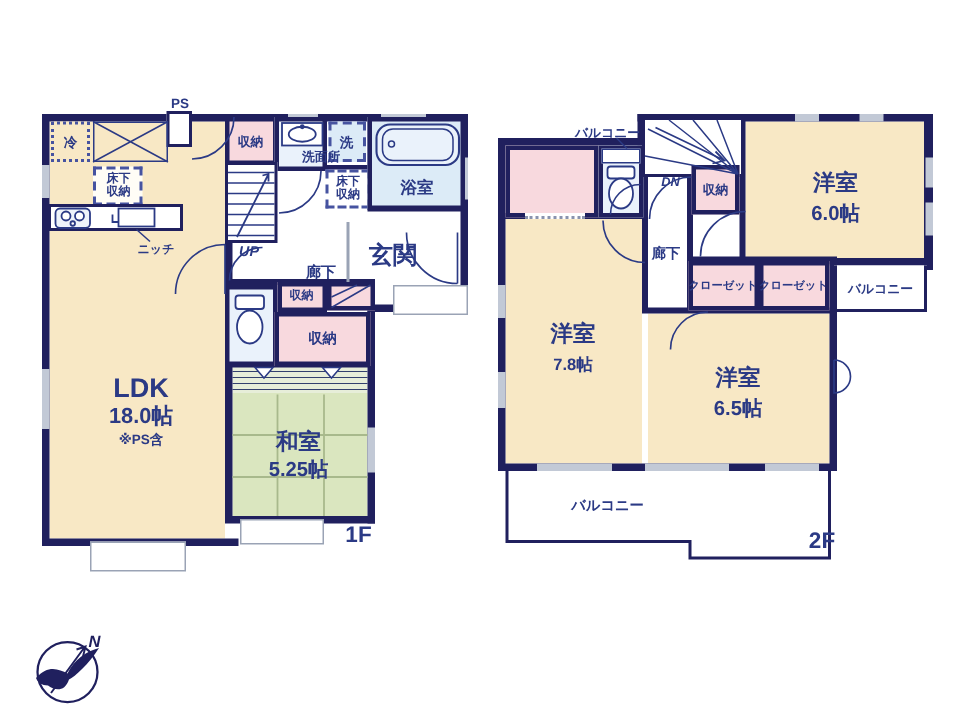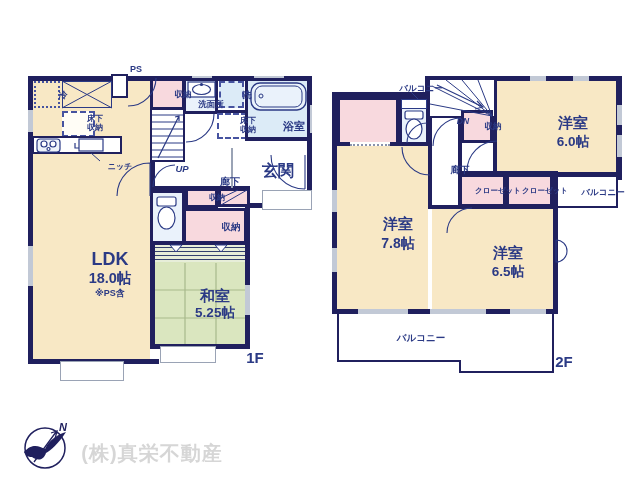--- a/index.html
+++ b/index.html
@@ -7,21 +7,21 @@
     --pink:#f8d9de; --aqua:#dcebf7; --aqualight:#eaf2fb; --gray:#9aa3b5;
     --window:#c2c9d6; --stripebg:#e7eed9; --grid:#a8b98c; --company:#d6d6d6;
   }
   html,body{margin:0;padding:0;background:#fff;}
   #canvas{position:relative;width:640px;height:480px;background:#fff;overflow:hidden;
           font-family:"Liberation Sans","DejaVu Sans",sans-serif;}
   .r{position:absolute;box-sizing:border-box;}
   .w{position:absolute;background:var(--wall);}
   .win{position:absolute;background:var(--window);}
   .lbl{position:absolute;transform:translate(-50%,-50%);color:var(--ink);font-weight:700;
-       white-space:nowrap;text-align:center;line-height:1.12;margin-left:16px;}
+       white-space:nowrap;text-align:center;line-height:1.12;}
   .wrap{white-space:normal;}
   .it{font-style:italic;}
   .bordered{border:3px solid var(--wall);}
   .dashed{border:2px dashed #4653a0;}
   .dotted{border:2px dotted #4653a0;}
   .thin{border:1.5px solid var(--gray);}
   svg{position:absolute;left:0;top:0;pointer-events:none;}
   .stripe{background:repeating-linear-gradient(180deg,var(--stripebg) 0 3px,#33406e 3px 4px);}
 </style>
 </head>
@@ -203,21 +203,21 @@
       <path d="M24,452 C32,443 39,446 45,449 C49,440 58,434 66,432 C59,443 50,451 46,453 C43,462 36,460 32,457 C28,457 25,455 24,452 Z" fill="#20205e"></path>
       <path d="M34,462 L56,432 M51,433 L57,431 L55,439" stroke="#20205e" stroke-width="1.3" fill="none"></path>
       <text x="59" y="431" font-size="11" font-style="italic" font-weight="bold" fill="#20205e">N</text>
     </g>
   </svg>
 
   <div class="lbl" style="left:120px;top:69px;font-size:9px;">PS</div>
   <div class="lbl" style="left:47px;top:95px;font-size:9px;">冷</div>
   <div class="lbl wrap" style="left:79px;top:124px;width:22px;font-size:8px;">床下収納</div>
   <div class="lbl" style="left:167px;top:95px;font-size:8.5px;">収納</div>
-  <div class="lbl" style="left:195px;top:105px;font-size:8.5px;">洗面所</div>
+  <div class="lbl" style="left:214px;top:105px;font-size:8.5px;">洗面所</div>
   <div class="lbl" style="left:231px;top:95px;font-size:9px;">洗</div>
   <div class="lbl wrap" style="left:232px;top:126px;width:22px;font-size:8px;">床下収納</div>
   <div class="lbl" style="left:278px;top:126px;font-size:11px;">浴室</div>
   <div class="lbl it" style="left:166px;top:169px;font-size:9.5px;">UP</div>
   <div class="lbl" style="left:214px;top:182px;font-size:10px;">廊下</div>
   <div class="lbl" style="left:262px;top:171px;font-size:16px;">玄関</div>
   <div class="lbl" style="left:201px;top:198px;font-size:8px;">収納</div>
   <div class="lbl" style="left:215px;top:227px;font-size:9.5px;">収納</div>
   <div class="lbl" style="left:104px;top:167px;font-size:8px;">ニッチ</div>
   <div class="lbl" style="left:94px;top:259px;font-size:18px;">LDK</div>
@@ -230,20 +230,19 @@
   <div class="lbl" style="left:405px;top:89px;font-size:8.5px;">バルコニー</div>
   <div class="lbl it" style="left:447px;top:122px;font-size:8.5px;">DN</div>
   <div class="lbl" style="left:477px;top:127px;font-size:8.5px;">収納</div>
   <div class="lbl" style="left:557px;top:123px;font-size:15px;">洋室</div>
   <div class="lbl" style="left:557px;top:142px;font-size:13.5px;">6.0帖</div>
   <div class="lbl" style="left:444px;top:170px;font-size:9.5px;">廊下</div>
   <div class="lbl" style="left:482px;top:191px;font-size:7.5px;">クローゼット</div>
   <div class="lbl" style="left:529px;top:191px;font-size:7.5px;">クローゼット</div>
   <div class="lbl" style="left:587px;top:193px;font-size:8.5px;">バルコニー</div>
   <div class="lbl" style="left:382px;top:224px;font-size:15px;">洋室</div>
-  <div class="lbl" style="left:382px;top:244px;font-size:14px;">7.8帖</div>
+  <div class="lbl" style="left:382px;top:244px;font-size:11px;">7.8帖</div>
   <div class="lbl" style="left:492px;top:253px;font-size:15px;">洋室</div>
   <div class="lbl" style="left:492px;top:272px;font-size:13.5px;text-align:right;">6.5帖</div>
   <div class="lbl" style="left:405px;top:338px;font-size:9.5px;">バルコニー</div>
   <div class="lbl" style="left:548px;top:362px;font-size:15px;">2F</div>
 
-  <div class="lbl" style="left:136px;top:453px;font-size:20px;color:var(--company);letter-spacing:1px;">(株)真栄不動産</div>
 </div>
 
 </body></html>

